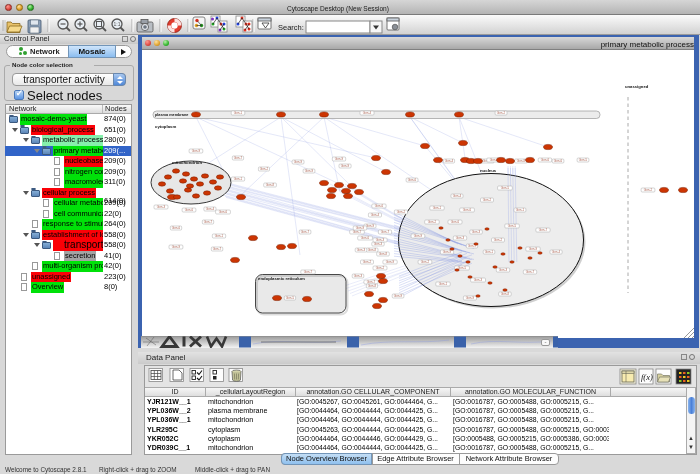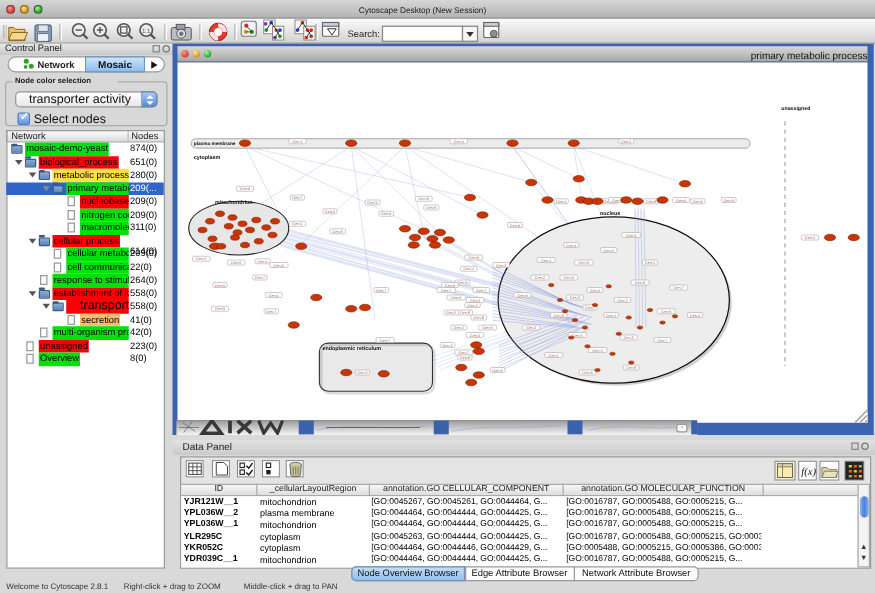--- a/index.html
+++ b/index.html
@@ -122,39 +122,39 @@
 <div style="left:19px;top:52px;width:3px;height:3px;background:#30a030;border-radius:50%"></div>
 <div style="left:4px;top:65px;width:130px;height:36px;border:1px solid #aaa;border-radius:3px"></div>
 <div style="left:10px;top:60px;width:84px;height:9px;background:#d8d8d8;font-size:6.2px;font-weight:bold;color:#222;line-height:9px;padding-left:2px">Node color selection</div>
 <div style="left:12px;top:73px;width:114px;height:13px;background:linear-gradient(#fff,#e8e8e8);border:1px solid #999;border-radius:4px"></div>
 <div style="left:113px;top:73px;width:13px;height:13px;background:linear-gradient(#a8c8f0,#5088d8);border:1px solid #6888b0;border-radius:0 4px 4px 0"></div>
 <div style="left:116.5px;top:76px;width:0;height:0;border-left:3px solid transparent;border-right:3px solid transparent;border-bottom:3.5px solid #fff"></div>
 <div style="left:116.5px;top:80.5px;width:0;height:0;border-left:3px solid transparent;border-right:3px solid transparent;border-top:3.5px solid #fff"></div>
 <div style="left:16px;top:73.5px;width:96px;text-align:center;font-size:10px;color:#111;height:12px;line-height:12px">transporter activity</div>
 <div style="left:14px;top:90px;width:10px;height:10px;background:linear-gradient(#b8d4f4,#5a94e4);border:1px solid #4a78b8;border-radius:2px"></div>
 <div style="left:14px;top:88px;width:11px;height:11px;color:#fff;font-size:9px;font-weight:bold;line-height:11px;text-align:center">✓</div>
-<div style="left:27px;top:90.5px;font-size:10px;color:#111;height:10px;line-height:10px">Select nodes</div>
+<div style="left:27px;top:90.5px;font-size:13px;color:#111;height:10px;line-height:10px">Select nodes</div>
 <div style="left:5px;top:104px;width:127px;height:351px;background:#fff;border:1px solid #9a9a9a"></div>
 <div style="left:5px;top:104px;width:127px;height:9.5px;background:linear-gradient(#fafafa,#dcdcdc);border:1px solid #9a9a9a;border-bottom:1px solid #aaa"></div>
 <div style="left:9px;top:104px;font-size:7.5px;color:#222;height:9.5px;line-height:9.5px">Network</div>
 <div style="left:105px;top:104px;font-size:7.5px;color:#222;height:9.5px;line-height:9.5px">Nodes</div>
 <div style="left:102px;top:105px;width:1px;height:8px;background:#bbb"></div>
 <div style="position:absolute;left:9px;top:116.0px;width:9px;height:7px;background:linear-gradient(#85aed6,#5c86b8);border:0.5px solid #3c5a80;border-radius:1px"></div>
 <div style="position:absolute;left:9px;top:114.8px;width:5px;height:1.5px;background:#85aed6;border:0.5px solid #3c5a80;border-radius:1px"></div>
 <div style="position:absolute;left:20px;top:114.0px;height:10.5px;line-height:10.5px;background:#00e109;color:#000;padding:0 1px;font-size:7.5px;white-space:nowrap;overflow:hidden;max-width:83px">mosaic-demo-yeast</div>
 <div style="position:absolute;left:104px;top:114.0px;height:10.5px;line-height:10.5px;font-size:7.5px;color:#000">874(0)</div>
 <div style="position:absolute;left:12px;top:127.5px;width:0;height:0;border-left:3.5px solid transparent;border-right:3.5px solid transparent;border-top:4.5px solid #555"></div>
 <div style="position:absolute;left:20px;top:126.5px;width:9px;height:7px;background:linear-gradient(#85aed6,#5c86b8);border:0.5px solid #3c5a80;border-radius:1px"></div>
 <div style="position:absolute;left:20px;top:125.3px;width:5px;height:1.5px;background:#85aed6;border:0.5px solid #3c5a80;border-radius:1px"></div>
 <div style="position:absolute;left:31px;top:124.5px;height:10.5px;line-height:10.5px;background:#fb0007;color:#000;padding:0 1px;font-size:7.5px;white-space:nowrap;overflow:hidden;max-width:72px">biological_process</div>
 <div style="position:absolute;left:104px;top:124.5px;height:10.5px;line-height:10.5px;font-size:7.5px;color:#000">651(0)</div>
 <div style="position:absolute;left:23px;top:138.0px;width:0;height:0;border-left:3.5px solid transparent;border-right:3.5px solid transparent;border-top:4.5px solid #555"></div>
 <div style="position:absolute;left:31px;top:137.0px;width:9px;height:7px;background:linear-gradient(#85aed6,#5c86b8);border:0.5px solid #3c5a80;border-radius:1px"></div>
 <div style="position:absolute;left:31px;top:135.8px;width:5px;height:1.5px;background:#85aed6;border:0.5px solid #3c5a80;border-radius:1px"></div>
-<div style="position:absolute;left:42px;top:135.0px;height:10.5px;line-height:10.5px;background:#fde047;color:#000;padding:0 1px;font-size:7.5px;white-space:nowrap;overflow:hidden;max-width:61px">metabolic process</div>
+<div style="position:absolute;left:42px;top:135.0px;height:10.5px;line-height:10.5px;background:#86efac;color:#000;padding:0 1px;font-size:7.5px;white-space:nowrap;overflow:hidden;max-width:61px">metabolic process</div>
 <div style="position:absolute;left:104px;top:135.0px;height:10.5px;line-height:10.5px;font-size:7.5px;color:#000">280(0)</div>
 <div style="position:absolute;left:5px;top:145.5px;width:126px;height:10.5px;background:#3164c8"></div>
 <div style="position:absolute;left:34px;top:148.5px;width:0;height:0;border-left:3.5px solid transparent;border-right:3.5px solid transparent;border-top:4.5px solid #888"></div>
 <div style="position:absolute;left:42px;top:147.5px;width:9px;height:7px;background:linear-gradient(#85aed6,#5c86b8);border:0.5px solid #3c5a80;border-radius:1px"></div>
 <div style="position:absolute;left:42px;top:146.3px;width:5px;height:1.5px;background:#85aed6;border:0.5px solid #3c5a80;border-radius:1px"></div>
 <div style="position:absolute;left:53px;top:145.5px;height:10.5px;line-height:10.5px;background:#00e109;color:#000;padding:0 1px;font-size:7.5px;white-space:nowrap;overflow:hidden;max-width:50px">primary metabo</div>
 <div style="position:absolute;left:104px;top:145.5px;height:10.5px;line-height:10.5px;font-size:7.5px;color:#fff">209(...</div>
 <div style="position:absolute;left:54px;top:157.0px;width:6px;height:8px;background:#fff;border:0.5px solid #999"></div>
 <div style="position:absolute;left:64px;top:156.0px;height:10.5px;line-height:10.5px;background:#fb0007;color:#000;padding:0 1px;font-size:7.5px;white-space:nowrap;overflow:hidden;max-width:39px">nucleobase-c</div>
 <div style="position:absolute;left:104px;top:156.0px;height:10.5px;line-height:10.5px;font-size:7.5px;color:#000">209(0)</div>
@@ -182,21 +182,21 @@
 <div style="position:absolute;left:31px;top:231.5px;width:9px;height:7px;background:linear-gradient(#85aed6,#5c86b8);border:0.5px solid #3c5a80;border-radius:1px"></div>
 <div style="position:absolute;left:31px;top:230.3px;width:5px;height:1.5px;background:#85aed6;border:0.5px solid #3c5a80;border-radius:1px"></div>
 <div style="position:absolute;left:42px;top:229.5px;height:10.5px;line-height:10.5px;background:#fb0007;color:#000;padding:0 1px;font-size:7.5px;white-space:nowrap;overflow:hidden;max-width:61px">establishment of lo</div>
 <div style="position:absolute;left:104px;top:229.5px;height:10.5px;line-height:10.5px;font-size:7.5px;color:#000">558(0)</div>
 <div style="position:absolute;left:34px;top:243.0px;width:0;height:0;border-left:3.5px solid transparent;border-right:3.5px solid transparent;border-top:4.5px solid #555"></div>
 <div style="position:absolute;left:42px;top:242.0px;width:9px;height:7px;background:linear-gradient(#85aed6,#5c86b8);border:0.5px solid #3c5a80;border-radius:1px"></div>
 <div style="position:absolute;left:42px;top:240.8px;width:5px;height:1.5px;background:#85aed6;border:0.5px solid #3c5a80;border-radius:1px"></div>
 <div style="position:absolute;left:53px;top:240.0px;height:10.5px;line-height:10.5px;background:#fb0007;color:#000;padding:0 11px;font-size:10px;white-space:nowrap;overflow:hidden;max-width:50px">transport</div>
 <div style="position:absolute;left:104px;top:240.0px;height:10.5px;line-height:10.5px;font-size:7.5px;color:#000">558(0)</div>
 <div style="position:absolute;left:54px;top:251.5px;width:6px;height:8px;background:#fff;border:0.5px solid #999"></div>
-<div style="position:absolute;left:64px;top:250.5px;height:10.5px;line-height:10.5px;background:#fdba74;color:#000;padding:0 1px;font-size:7.5px;white-space:nowrap;overflow:hidden;max-width:39px">secretion</div>
+<div style="position:absolute;left:64px;top:250.5px;height:10.5px;line-height:10.5px;background:#a3a3a3;color:#000;padding:0 1px;font-size:7.5px;white-space:nowrap;overflow:hidden;max-width:39px">secretion</div>
 <div style="position:absolute;left:104px;top:250.5px;height:10.5px;line-height:10.5px;font-size:7.5px;color:#000">41(0)</div>
 <div style="position:absolute;left:32px;top:262.0px;width:6px;height:8px;background:#fff;border:0.5px solid #999"></div>
 <div style="position:absolute;left:42px;top:261.0px;height:10.5px;line-height:10.5px;background:#00e109;color:#000;padding:0 1px;font-size:7.5px;white-space:nowrap;overflow:hidden;max-width:61px">multi-organism pro</div>
 <div style="position:absolute;left:104px;top:261.0px;height:10.5px;line-height:10.5px;font-size:7.5px;color:#000">42(0)</div>
 <div style="position:absolute;left:21px;top:272.5px;width:6px;height:8px;background:#fff;border:0.5px solid #999"></div>
 <div style="position:absolute;left:31px;top:271.5px;height:10.5px;line-height:10.5px;background:#fb0007;color:#000;padding:0 1px;font-size:7.5px;white-space:nowrap;overflow:hidden;max-width:72px">unassigned</div>
 <div style="position:absolute;left:104px;top:271.5px;height:10.5px;line-height:10.5px;font-size:7.5px;color:#000">223(0)</div>
 <div style="position:absolute;left:21px;top:283.0px;width:6px;height:8px;background:#fff;border:0.5px solid #999"></div>
 <div style="position:absolute;left:31px;top:282.0px;height:10.5px;line-height:10.5px;background:#00e109;color:#000;padding:0 1px;font-size:7.5px;white-space:nowrap;overflow:hidden;max-width:72px">Overview</div>
 <div style="position:absolute;left:104px;top:282.0px;height:10.5px;line-height:10.5px;font-size:7.5px;color:#000">8(0)</div>

